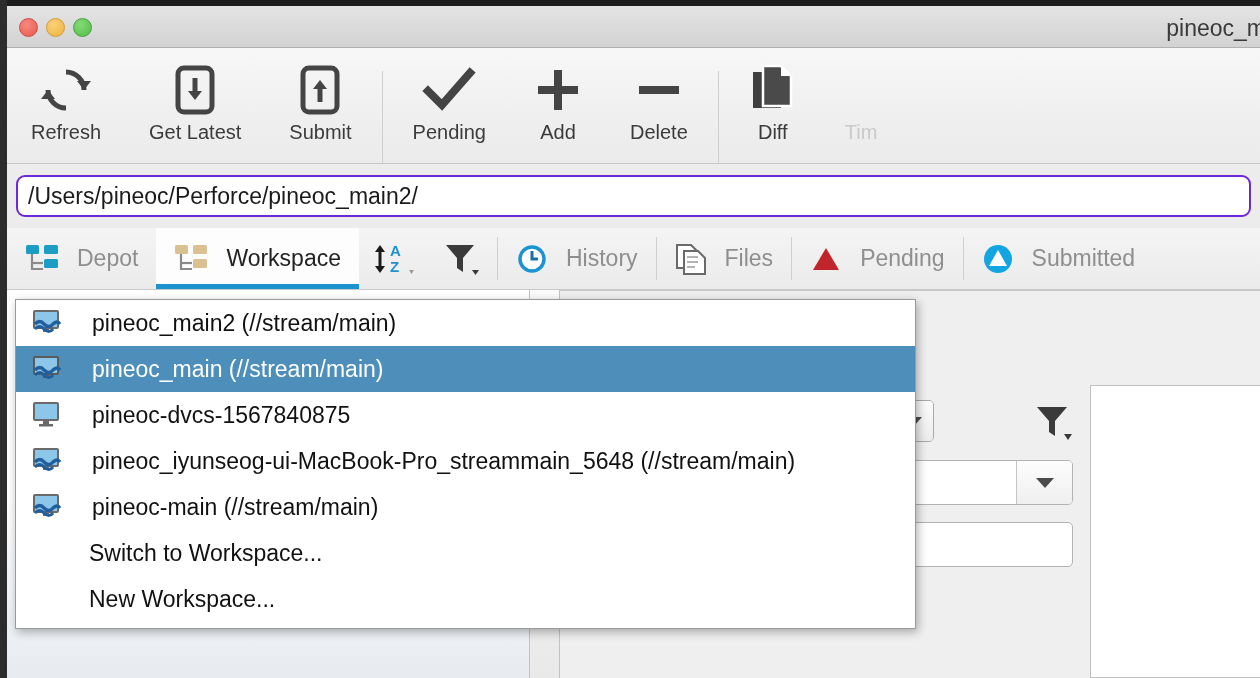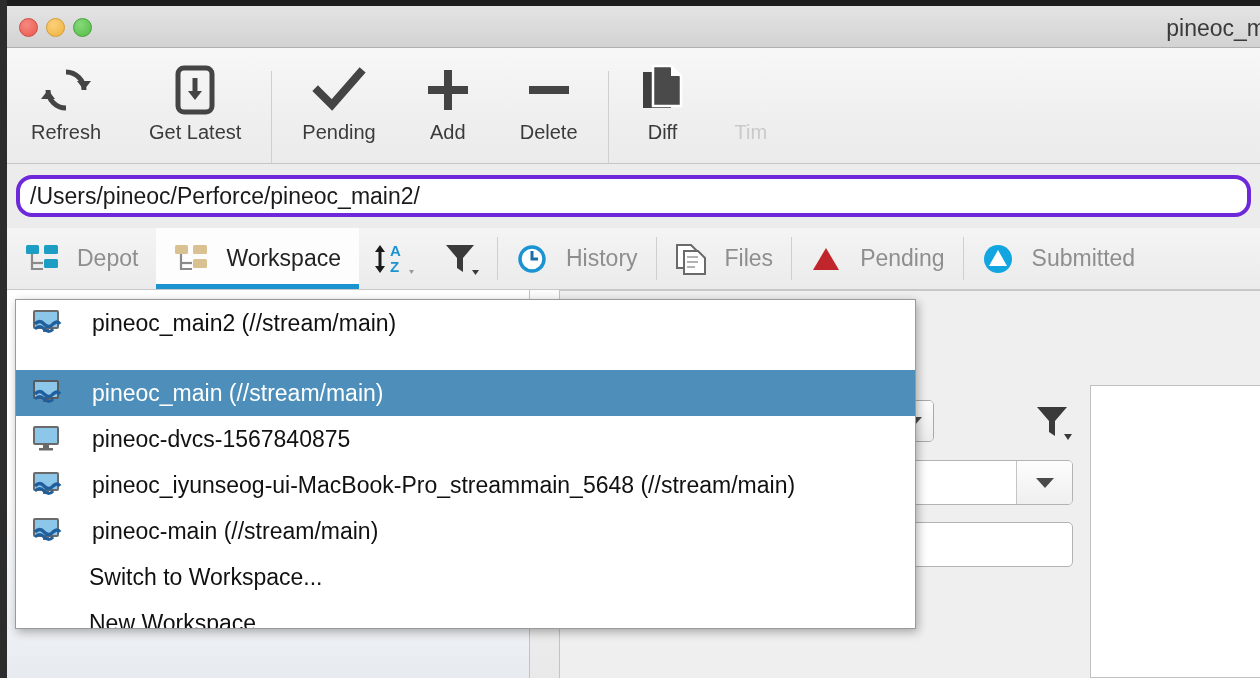--- a/index.html
+++ b/index.html
@@ -51,21 +51,21 @@
   .tbtn.disabled .lbl { color:#c9c9c9; }
   .tsep { width:1px; height:92px; background:#cfcfcf; margin:4px 6px 0 6px; flex:none; }
 
   
   .pathbar-wrap {
     position:absolute; left:7px; top:164px; width:1253px; height:64px;
     background:#ececec; display:flex; align-items:center; padding:0 9px;
   }
   .pathbar {
     flex:1; height:42px; background:#ffffff;
-    border:4px solid #6d28d9; border-radius:16px;
+    border:2px solid #6d28d9; border-radius:9px;
     display:flex; align-items:center; padding:0 10px;
     font-size:23px; color:#1a1a1a; white-space:nowrap; overflow:hidden;
   }
 
   
   .tabbar {
     position:absolute; left:7px; top:228px; width:1253px; height:62px;
     background:linear-gradient(to bottom,#f4f4f4,#ebebeb);
     border-bottom:1px solid #c8c8c8;
     display:flex; align-items:stretch;
@@ -139,21 +139,21 @@
     position:absolute; left:15px; top:299px; width:901px; height:330px;
     background:#ffffff; border:1px solid #9a9a9a;
     box-shadow:2px 3px 9px rgba(0,0,0,0.30);
     z-index:40; overflow:hidden;
   }
   .dd-item {
     height:46px; display:flex; align-items:center; gap:30px;
     padding:0 10px 0 16px; font-size:23px; color:#111111; white-space:nowrap;
     cursor:default; user-select:none;
   }
-  .dd-item.selected { background:#4d8fba; color:#ffffff;margin-top:24px; }
+  .dd-item.selected { background:#4d8fba; color:#ffffff; }
   .dd-item .ddlbl { overflow:hidden; text-overflow:ellipsis; }
   .dd-item.noicon { padding-left:73px; }
   .dd-icon { width:30px; height:30px; flex:none; display:flex; align-items:center; justify-content:center; }
 
   svg { display:block; }
 </style>
 </head>
 <body>
 
 <div id="app">
@@ -188,20 +188,30 @@
       <div class="ico">
         <svg width="46" height="52" viewBox="0 0 46 52">
           <rect x="6" y="4" width="34" height="44" rx="6" fill="none" stroke="#444" stroke-width="5"></rect>
           <path d="M23 14 l0 15" stroke="#444" stroke-width="5" fill="none"></path>
           <path d="M23 36 l-7 -9 l14 0 z" fill="#444"></path>
         </svg>
       </div>
       <div class="lbl">Get Latest</div>
     </div>
 
+    <div class="tbtn">
+      <div class="ico">
+        <svg width="46" height="52" viewBox="0 0 46 52">
+          <rect x="6" y="4" width="34" height="44" rx="6" fill="none" stroke="#444" stroke-width="5"></rect>
+          <path d="M23 38 l0 -15" stroke="#444" stroke-width="5" fill="none"></path>
+          <path d="M23 16 l7 9 l-14 0 z" fill="#444"></path>
+        </svg>
+      </div>
+      <div class="lbl">Submit</div>
+    </div>
 
     <div class="tsep"></div>
 
     <div class="tbtn">
       <div class="ico">
         <svg width="54" height="48" viewBox="0 0 54 48">
           <path d="M6 25 L20 39 L48 7" fill="none" stroke="#444" stroke-width="8" stroke-linecap="square"></path>
         </svg>
       </div>
       <div class="lbl">Pending</div>

